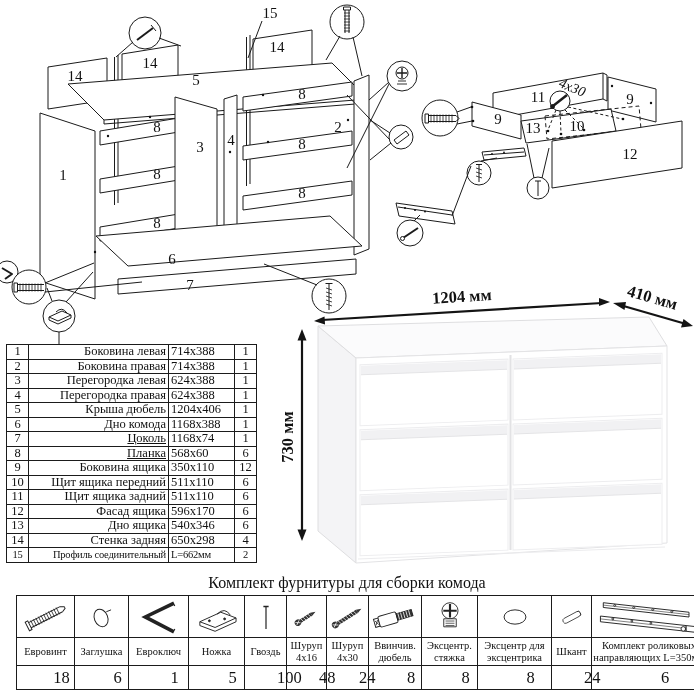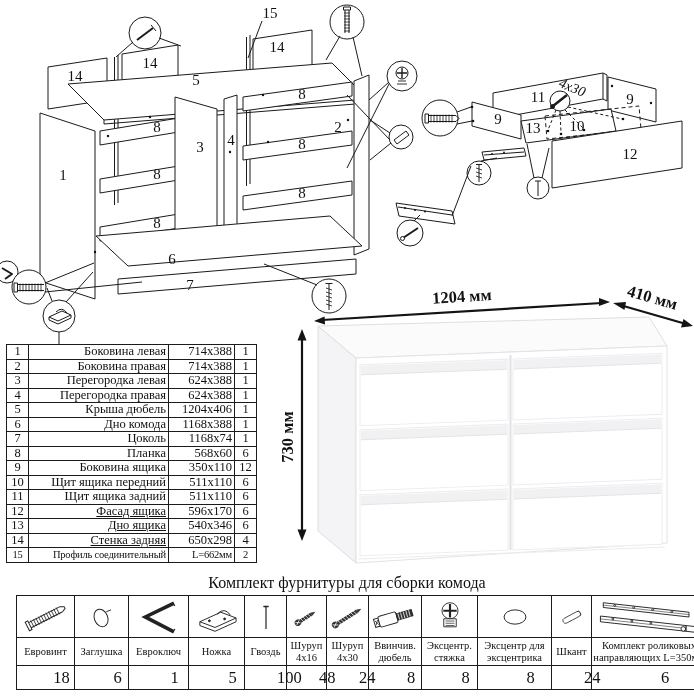--- a/index.html
+++ b/index.html
@@ -6,24 +6,24 @@
   #sheet{position:relative;width:694px;height:700px;background:#fff;overflow:hidden;
          font-family:"Liberation Serif","DejaVu Serif",serif;color:#111;}
   svg text{font-family:"Liberation Serif","DejaVu Serif",serif;fill:#111;stroke:none;}
   .plbl{font-size:15px;}
   .plbl-sm{font-size:14px;}
   
   #parts-table{position:absolute;left:6px;top:344px;border-collapse:collapse;table-layout:fixed;}
   #parts-table td{border:1px solid #1b1b1b;height:13px;line-height:13.5px;font-size:12.5px;
                   padding:0 2px;white-space:nowrap;overflow:hidden;}
   #parts-table td.num,#parts-table td.qty{text-align:center;padding:0;}
-  #parts-table td.size{text-align:right;}
+  #parts-table td.size{text-align:left;}
   #parts-table td.name{text-align:right;padding-left:4px;}
-  #parts-table td.ind1{padding-left:14px;text-decoration:underline;}
-  #parts-table td.ind2{padding-left:24px;}
+  #parts-table td.ind1{padding-left:14px;}
+  #parts-table td.ind2{padding-left:24px;text-decoration:underline;}
   #parts-table tr.cond td{font-size:10.5px;letter-spacing:-0.2px;}
   
   #hw-title{position:absolute;left:0;top:573px;width:694px;text-align:center;
             font-size:16px;line-height:20px;}
   
   #hw-table{position:absolute;left:16px;top:595px;border-collapse:collapse;table-layout:fixed;width:690px;}
   #hw-table td{border:1px solid #1b1b1b;text-align:center;vertical-align:middle;padding:0;}
   #hw-table tr.icons td{height:41px;}
   #hw-table tr.names td{height:27px;font-size:10.5px;line-height:11.5px;padding:0 1px;}
   #hw-table tr.qtys td{height:23px;font-size:16.5px;padding-left:32px;}

